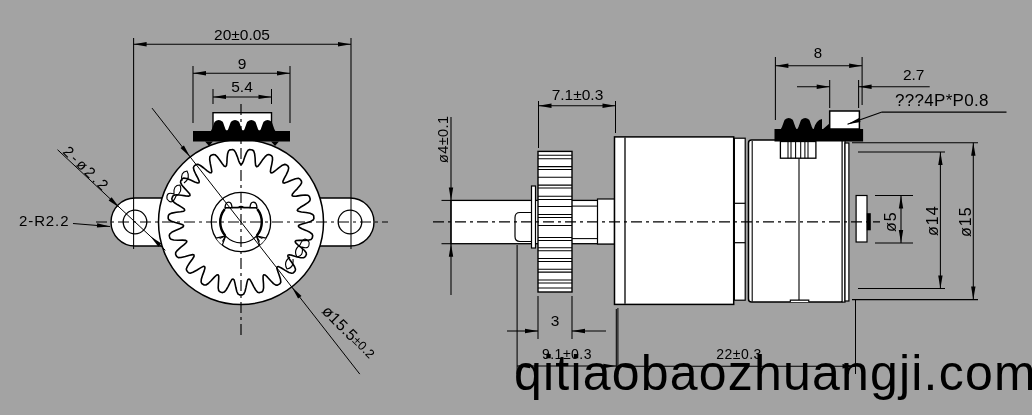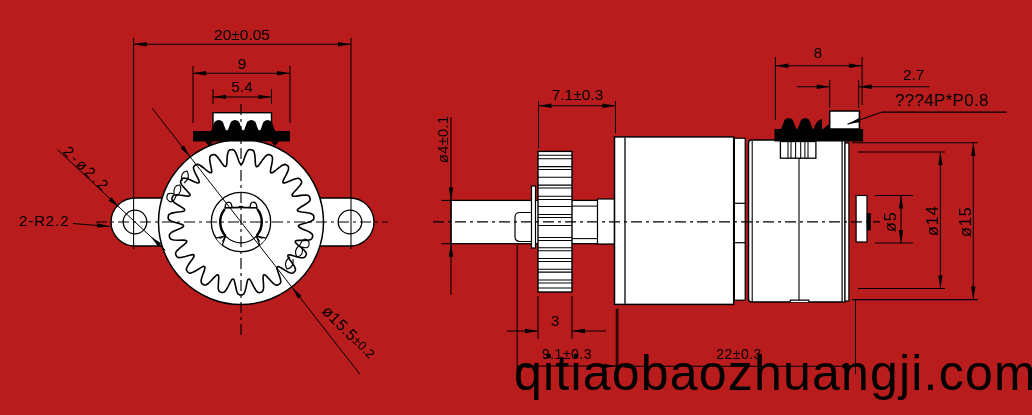--- a/index.html
+++ b/index.html
@@ -1,16 +1,16 @@
 <!DOCTYPE html>
 <html><head>
 <meta charset="utf-8">
 <style>
 html,body { margin:0; padding:0; background:#fff; }
-#page { position:relative; width:1032px; height:415px; background:#b91c1c; overflow:hidden; }
+#page { position:relative; width:1032px; height:415px; background:#a3a3a3; overflow:hidden; }
 svg text { font-family:"Liberation Sans", sans-serif; fill:#000; }
 #wm { position:absolute; left:514px; top:344px; font-family:"Liberation Sans", sans-serif; font-size:50px; letter-spacing:1.2px; color:#000; white-space:nowrap; }
 </style>
 </head>
 <body>
 <div id="page">
 <svg width="1032" height="415" viewBox="0 0 1032 415">
 <path d="M319.9,198.0 L135.0,198.0 A24.0 24.0 0 0 0 135.0,246.0 L319.9,246.0" fill="white" stroke="black" stroke-width="1.4"></path>
 <circle cx="135.0" cy="222.0" r="11.8" fill="white" stroke="black" stroke-width="1.3"></circle>
 <path d="M162.1,198.0 L350.0,198.0 A24.0 24.0 0 0 1 350.0,246.0 L162.1,246.0" fill="white" stroke="black" stroke-width="1.4"></path>

